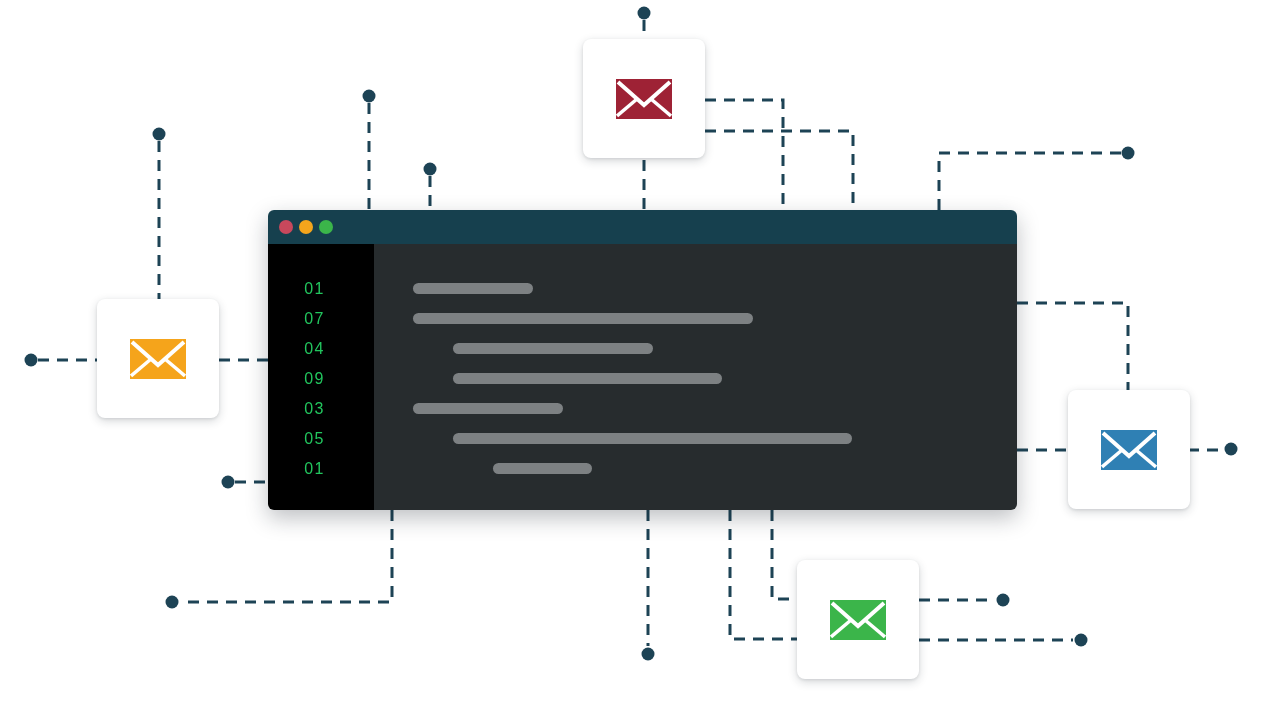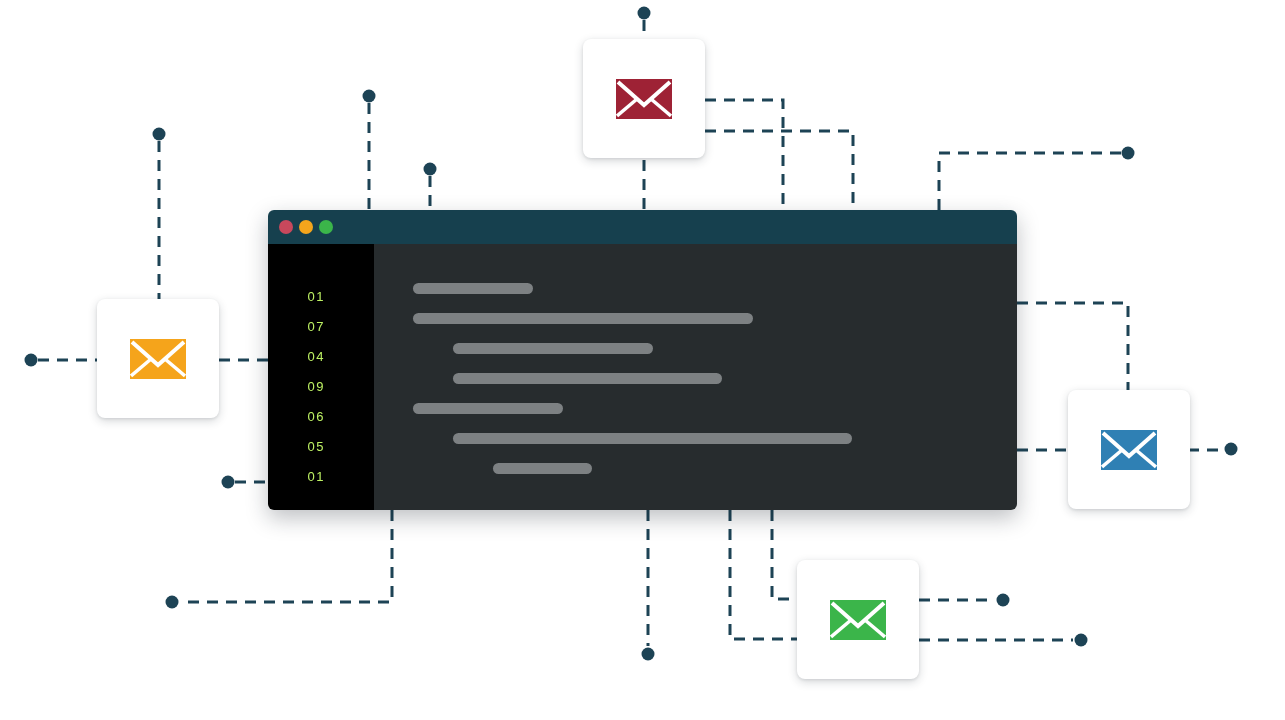--- a/index.html
+++ b/index.html
@@ -26,22 +26,22 @@
   
   .editor{position:absolute;left:268px;top:210px;width:749px;height:300px;border-radius:6px;
           overflow:hidden;box-shadow:0 8px 22px rgba(20,30,40,.28);}
   .titlebar{position:absolute;left:0;top:0;width:100%;height:34px;background:#16404e;}
   .tl{position:absolute;top:10px;width:14px;height:14px;border-radius:50%;}
   .tl-red{left:11px;background:#c8485c;}
   .tl-yellow{left:31px;background:#f4a51c;}
   .tl-green{left:51px;background:#3bb54a;}
   .editor-body{position:absolute;left:0;top:34px;width:100%;height:266px;}
   .gutter{position:absolute;left:0;top:0;width:106px;height:100%;background:#000000;}
-  .ln{position:absolute;right:49px;font-size:13px;line-height:15px;letter-spacing:1.5px;
-      color:#bef264;margin-top:8px;}
+  .ln{position:absolute;right:49px;font-size:16px;line-height:15px;letter-spacing:1.5px;
+      color:#22c55e;}
   .code-area{position:absolute;left:106px;top:0;width:643px;height:100%;background:#272c2e;}
   .code-bar{position:absolute;height:11px;border-radius:5.5px;background:#7d8183;}
 </style>
 </head>
 <body>
 
 <div class="scene">
 
   <svg class="connectors" viewBox="0 0 1285 720">
     <g>
@@ -123,21 +123,21 @@
       <span class="tl tl-red"></span>
       <span class="tl tl-yellow"></span>
       <span class="tl tl-green"></span>
     </div>
     <div class="editor-body">
       <div class="gutter">
         <div class="ln" style="top:37px">01</div>
         <div class="ln" style="top:67px">07</div>
         <div class="ln" style="top:97px">04</div>
         <div class="ln" style="top:127px">09</div>
-        <div class="ln" style="top:157px">06</div>
+        <div class="ln" style="top:157px">03</div>
         <div class="ln" style="top:187px">05</div>
         <div class="ln" style="top:217px">01</div>
       </div>
       <div class="code-area">
         <div class="code-bar" style="left:39px;top:39px;width:120px"></div>
         <div class="code-bar" style="left:39px;top:69px;width:340px"></div>
         <div class="code-bar" style="left:79px;top:99px;width:200px"></div>
         <div class="code-bar" style="left:79px;top:129px;width:269px"></div>
         <div class="code-bar" style="left:39px;top:159px;width:150px"></div>
         <div class="code-bar" style="left:79px;top:189px;width:399px"></div>

